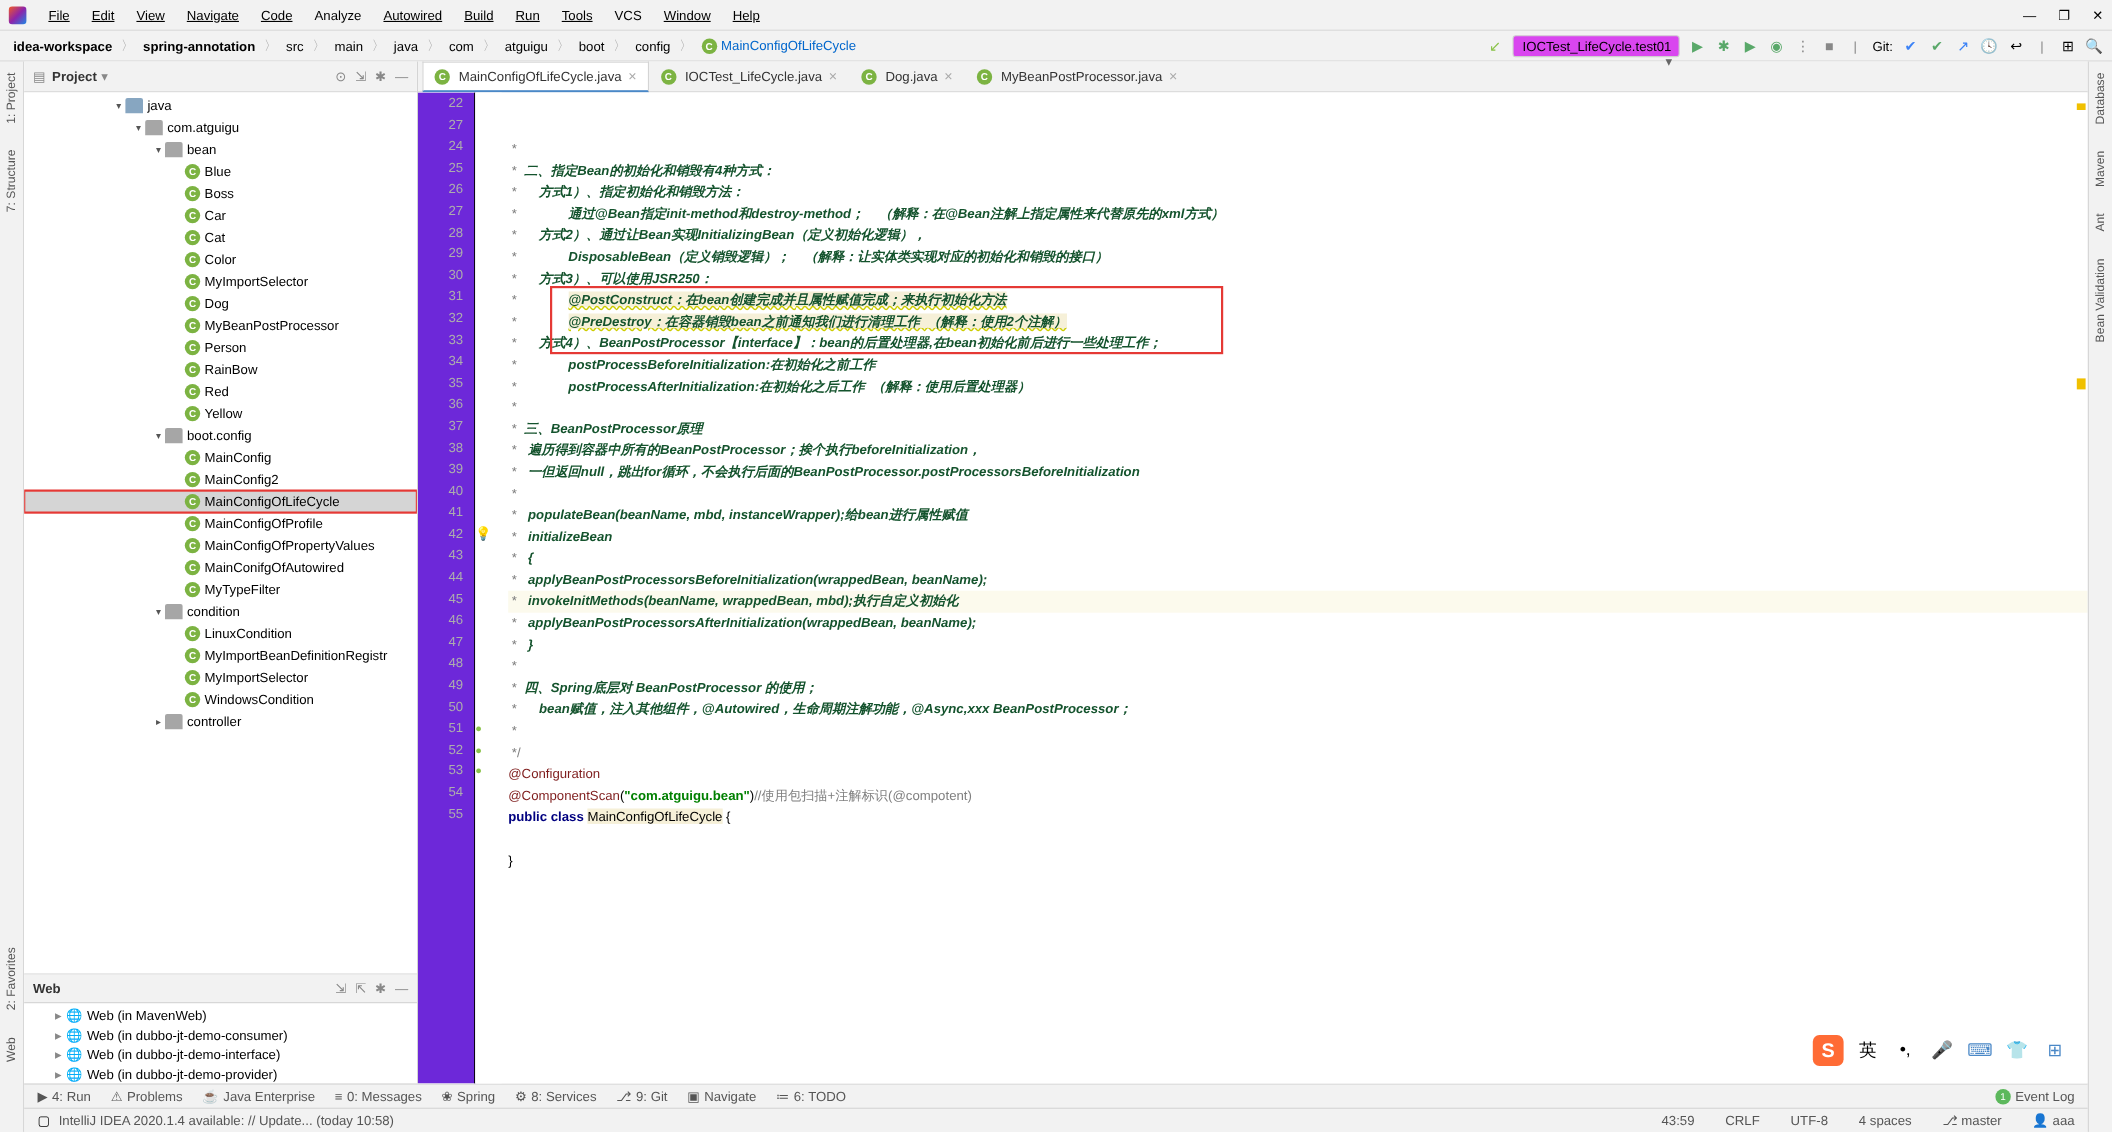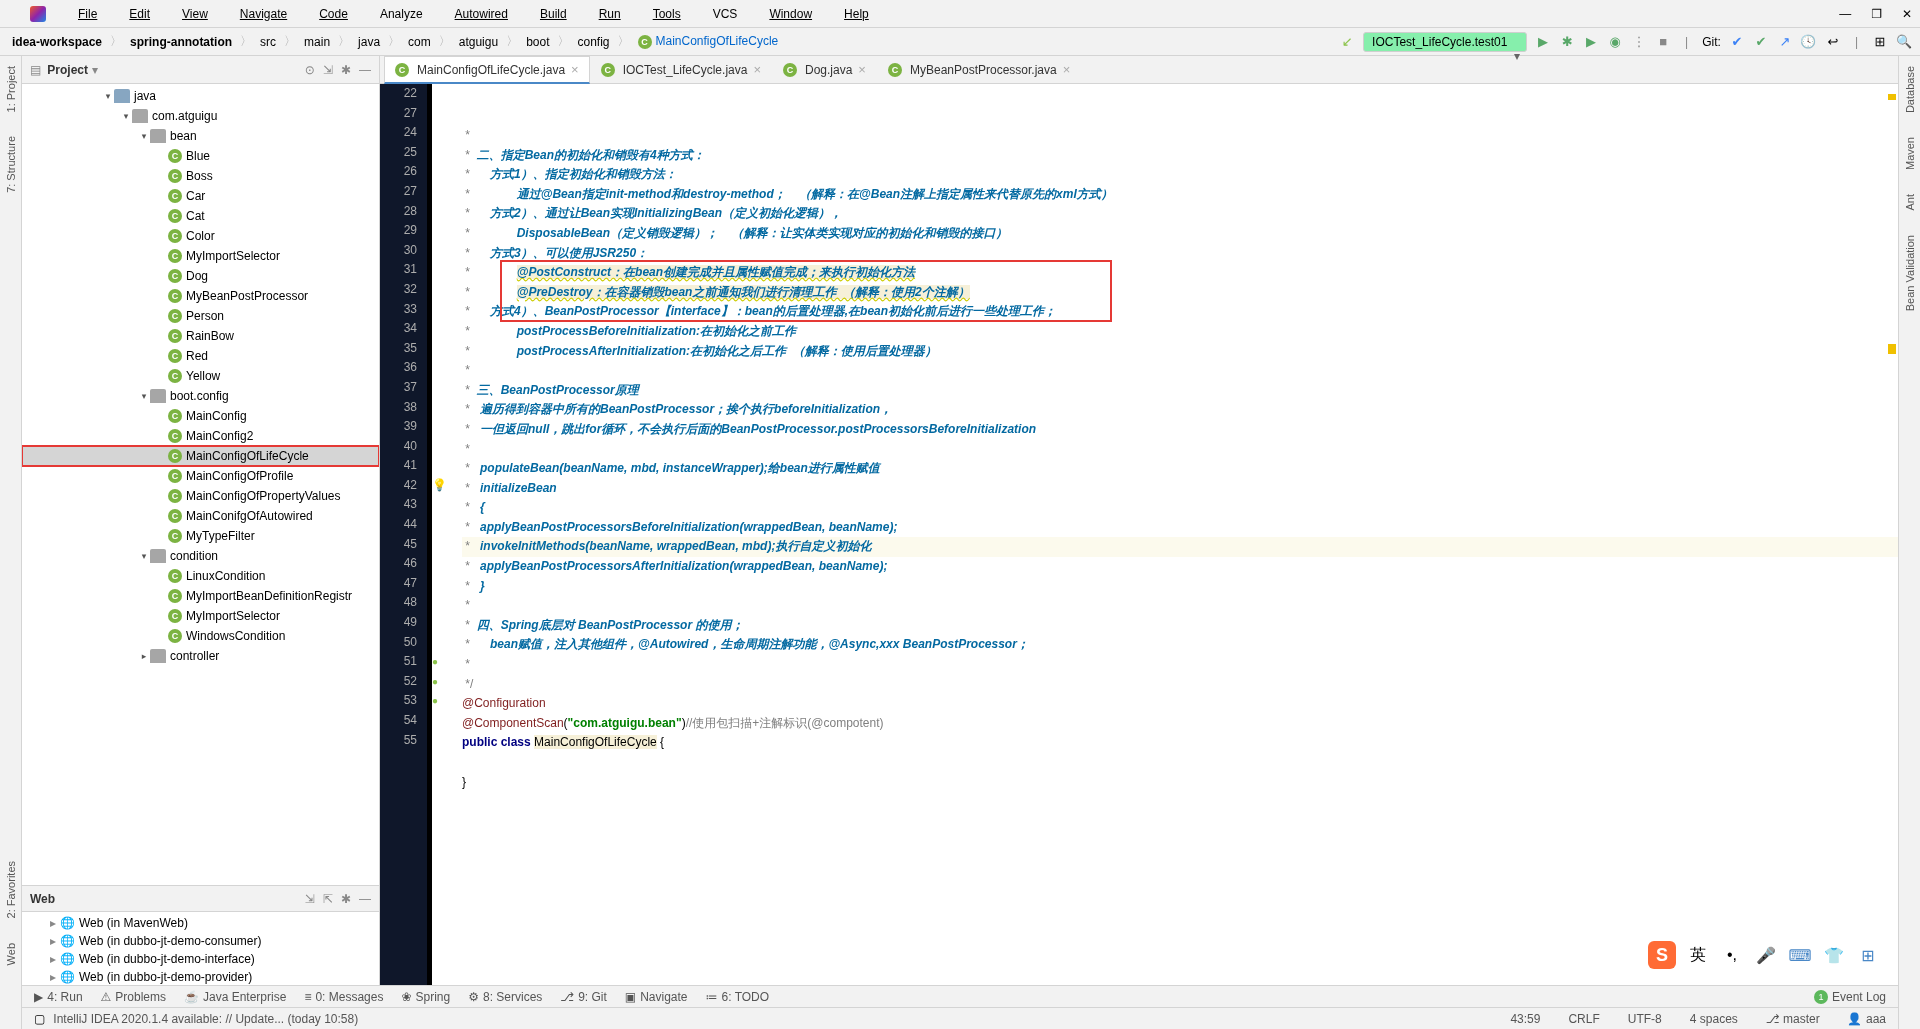--- a/index.html
+++ b/index.html
@@ -1,30 +1,30 @@
 <!DOCTYPE html>
 <html><head>
 <meta charset="utf-8">
 <style>
 * { margin: 0; padding: 0; box-sizing: border-box; font-family: -apple-system, BlinkMacSystemFont, "Segoe UI", sans-serif; font-size: 12px; }
 body { background: #f2f2f2; width: 1920px; height: 1029px; overflow: hidden; display: flex; flex-direction: column; }
 .menubar { height: 28px; background: #f2f2f2; display: flex; align-items: center; padding: 0 8px; border-bottom: 1px solid #d4d4d4; }
-.menubar-left { display: flex; align-items: center; gap: 16px; margin-left: 22px; }
+.menubar-left { display: flex; align-items: center; gap: 4px; }
 .menu-item { padding: 3px 8px; cursor: pointer; }
 .menu-item .u { text-decoration: underline; }
 .app-logo { width: 16px; height: 16px; background: linear-gradient(135deg,#f05a28,#8e24aa,#1e88e5); margin-right: 8px; border-radius: 3px; }
 .title-text { margin-left: 30px; color: #6b6b6b; flex: 1; text-align: center; }
 .win-controls { margin-left: auto; display: flex; gap: 20px; font-size: 14px; }
 .navbar { height: 28px; background: #f2f2f2; display: flex; align-items: center; padding: 0 8px; border-bottom: 1px solid #d4d4d4; }
 .breadcrumb { display: flex; align-items: center; gap: 4px; }
 .crumb { padding: 2px 4px; }
 .crumb-sep { color: #aaa; }
 .crumb-last { color: #0066cc; }
 .nav-tools { margin-left: auto; display: flex; align-items: center; gap: 8px; }
-.run-config { background: #86efac; border: 1px solid #cfcfcf; padding: 2px 20px 2px 8px; border-radius: 3px; position: relative; width: 164px; }
+.run-config { background: #d946ef; border: 1px solid #cfcfcf; padding: 2px 20px 2px 8px; border-radius: 3px; position: relative; width: 152px; }
 .run-config::after { content: "▾"; position: absolute; right: 6px; color: #666; }
 .tool-icon { width: 16px; height: 16px; display: inline-flex; align-items: center; justify-content: center; font-size: 13px; }
 .green { color: #59a869; }
 .gray { color: #888; }
 .blue { color: #3b82f6; }
 .main-layout { flex: 1; display: flex; min-height: 0; }
 .left-gutter { width: 22px; background: #f2f2f2; border-right: 1px solid #d4d4d4; display: flex; flex-direction: column; align-items: center; padding-top: 10px; gap: 24px; }
 .vert-label { writing-mode: vertical-lr; transform: rotate(180deg); color: #555; font-size: 11px; display: flex; align-items: center; gap: 4px; }
 .right-gutter { width: 22px; background: #f2f2f2; border-left: 1px solid #d4d4d4; display: flex; flex-direction: column; align-items: center; padding-top: 10px; gap: 24px; position: relative; }
 .center { flex: 1; display: flex; flex-direction: column; min-width: 0; }
@@ -39,27 +39,27 @@
 .tw { display: inline-block; width: 12px; text-align: center; color: #555; font-size: 9px; }
 .icon-folder { width: 16px; height: 14px; background: #87a6c1; border-radius: 2px 2px 0 0; margin-right: 4px; position: relative; }
 .icon-folder.pkg { background: #a6a6a6; }
 .icon-class { width: 14px; height: 14px; background: #7cb342; color: #fff; border-radius: 50%; display: inline-flex; align-items: center; justify-content: center; font-size: 9px; font-weight: bold; margin-right: 4px; }
 .editor-area { flex: 1; display: flex; flex-direction: column; background: #fff; min-width: 0; }
 .tabs { height: 28px; background: #f2f2f2; display: flex; align-items: flex-end; border-bottom: 1px solid #d4d4d4; padding-left: 4px; }
 .tab { padding: 5px 10px; display: flex; align-items: center; gap: 4px; color: #333; cursor: pointer; border: 1px solid transparent; }
 .tab.active { background: #fff; border: 1px solid #d4d4d4; border-bottom: 2px solid #4a88c7; position: relative; top: 1px; }
 .tab .tc { color: #aaa; font-size: 13px; margin-left: 2px; }
 .code-area { flex: 1; display: flex; overflow: auto; background: #fff; font-family: 'JetBrains Mono', Consolas, monospace; font-size: 13px; position: relative; }
-.gutter { width: 52px; background: #0f172a; text-align: right; color: #adadad; padding: 0 10px 0 0; user-select: none; border-right: 5px solid #000000; }
+.gutter { width: 52px; background: #6d28d9; text-align: right; color: #adadad; padding: 0 10px 0 0; user-select: none; border-right: 1px solid #000000; }
 .gutter-icons { width: 24px; background: #fff; }
 .code-lines { flex: 1; padding-left: 6px; position: relative; white-space: pre; }
 .line { height: 19.6px; line-height: 19.6px; }
 .gut-line { height: 19.6px; line-height: 19.6px; }
 .c-gray { color: #808080; }
-.c-green { color: #0369a1; font-weight: bold; font-style: italic; }
+.c-green { color: #14532d; font-weight: bold; font-style: italic; }
 .c-kw { color: #000080; font-weight: bold; }
 .c-ann { color: #7f1d1d; }
 .c-str { color: #008000; font-weight: bold; }
 .c-cls { color: #000; }
 .hl { background: #f6f0d8; }
 .warn-u { text-decoration: underline wavy #cccc00; }
 .red-box { position: absolute; border: 2px solid #e53935; pointer-events: none; }
 .web-panel { height: 100px; background: #fff; border-top: 1px solid #d4d4d4; }
 .web-header { height: 26px; background: #f2f2f2; display: flex; align-items: center; padding: 0 8px; border-bottom: 1px solid #d4d4d4; }
 .web-body { padding: 2px 0; }

